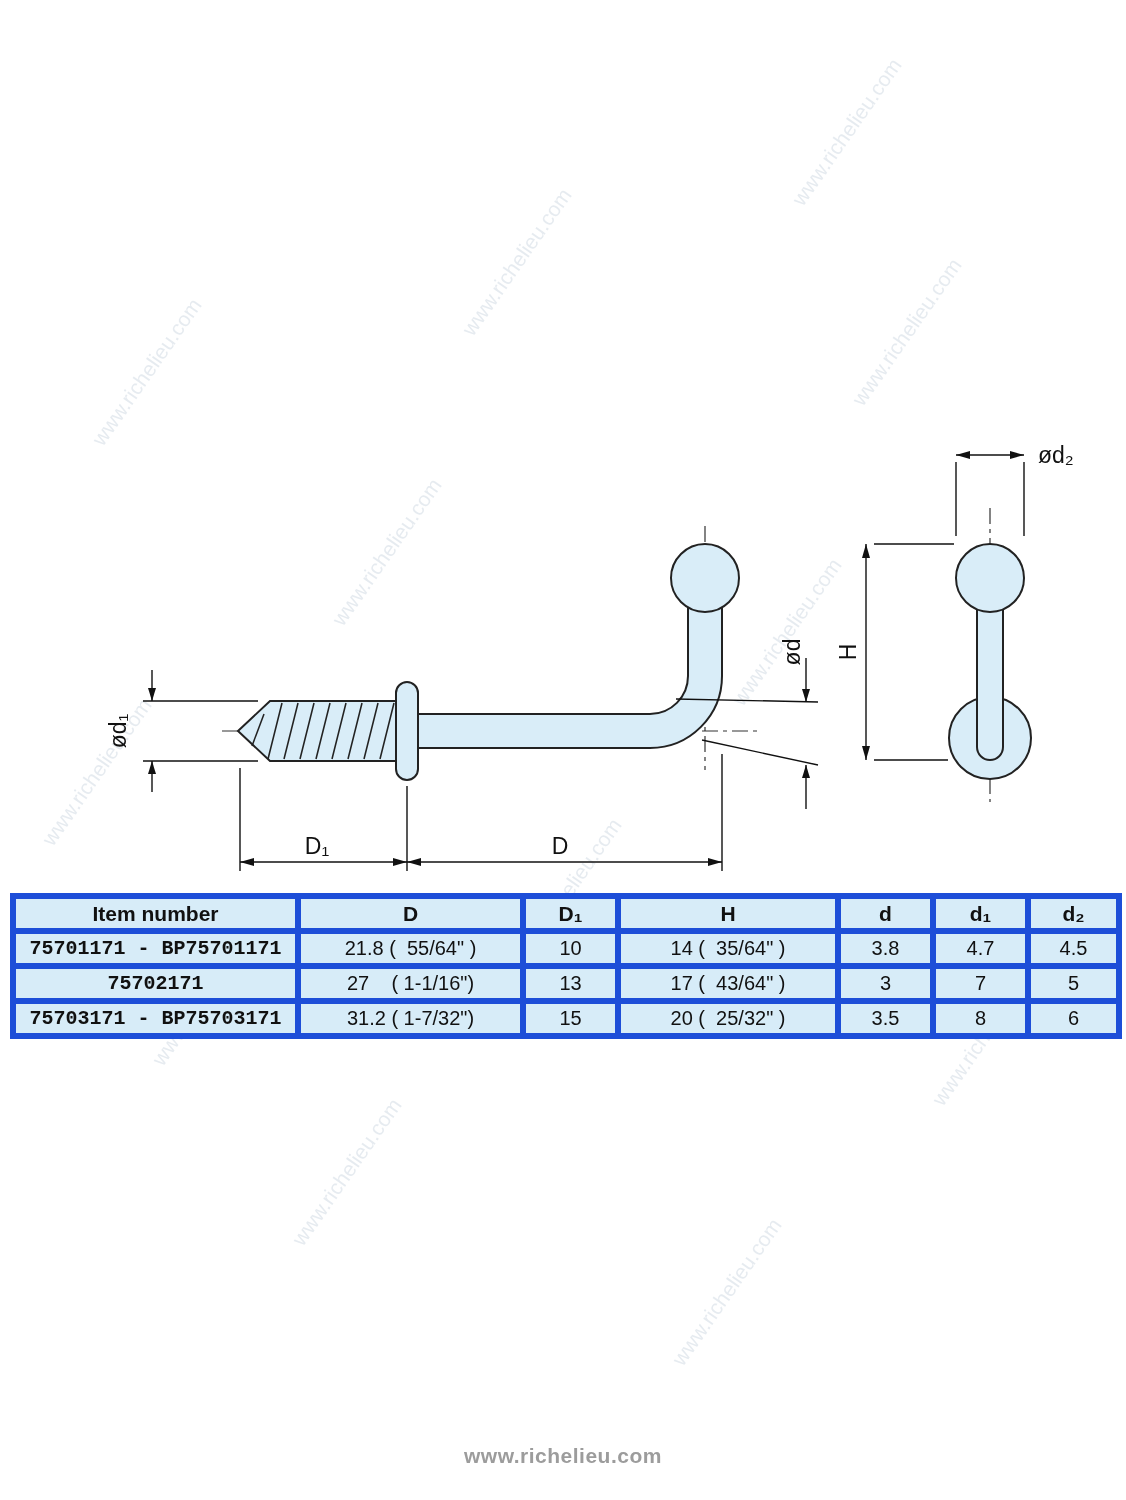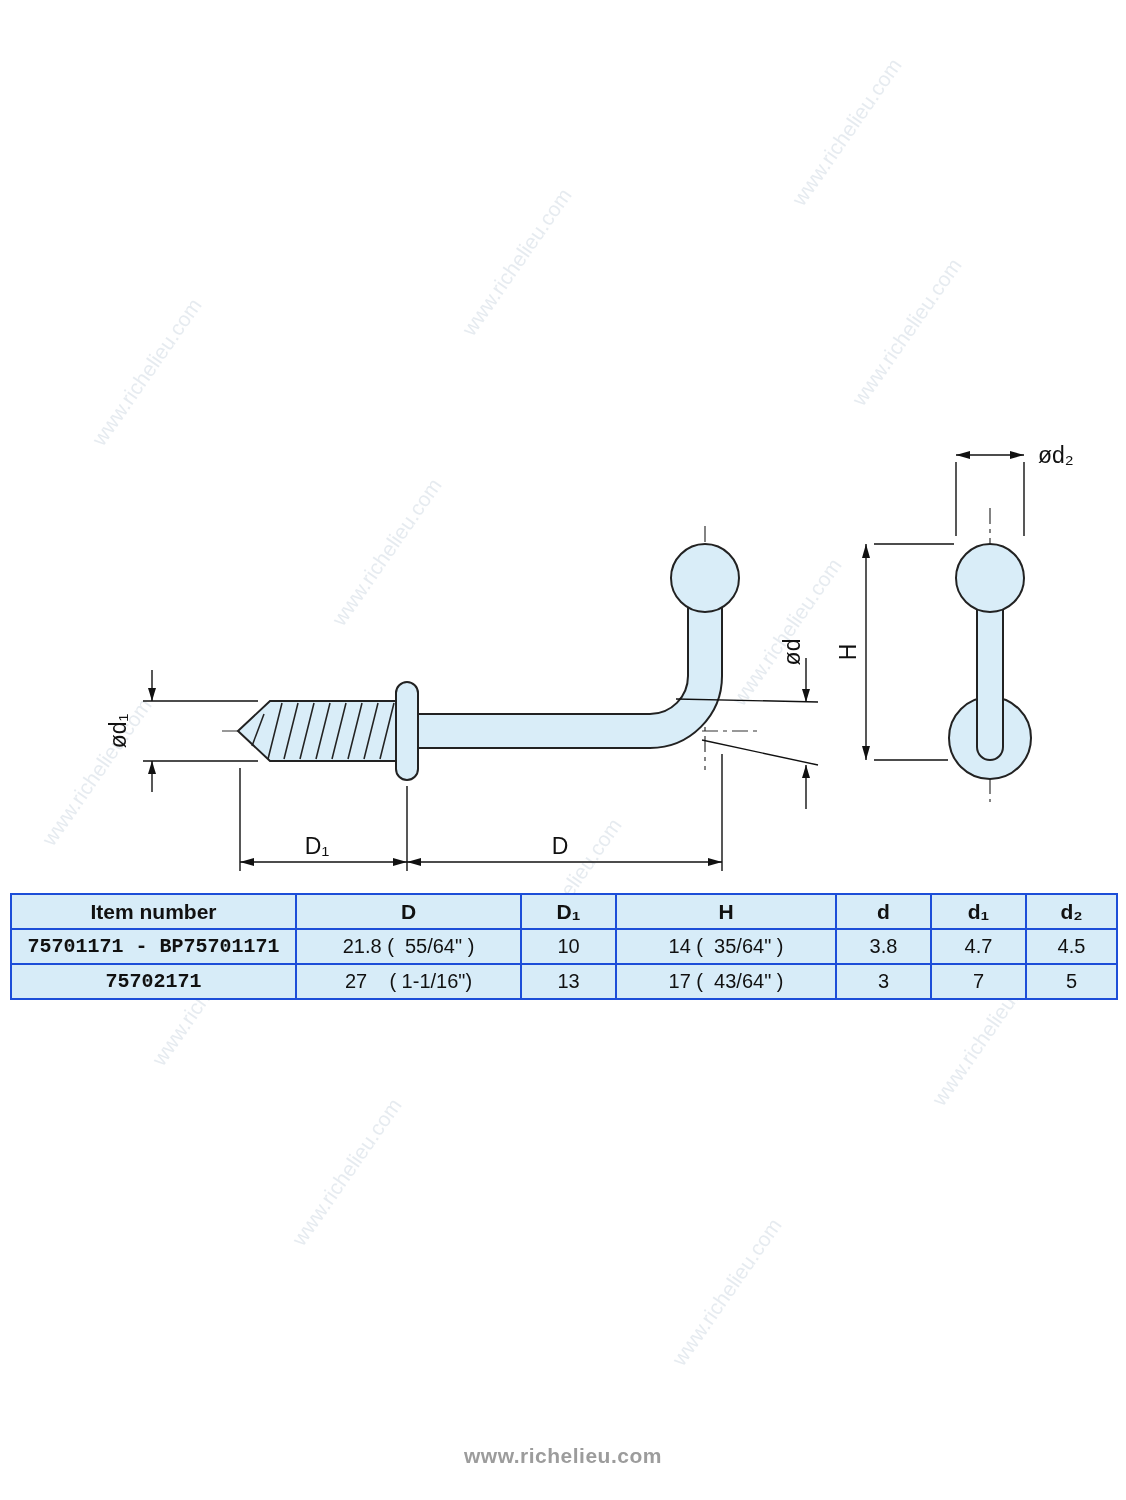--- a/index.html
+++ b/index.html
@@ -13,21 +13,21 @@
     color:rgba(140,166,186,0.22); font-size:21px; white-space:nowrap;
     pointer-events:none; user-select:none;
   }
   svg.drawing { position:absolute; left:0; top:430px; }
   svg text { font-family:"Liberation Sans", sans-serif; }
   table.dims {
     position:absolute; left:10px; top:893px; width:1106px;
     border-collapse:collapse; background:#d7ecf8; table-layout:fixed;
   }
   .dims th, .dims td {
-    border:2px solid #1d4ed8; text-align:center; vertical-align:middle;
+    border:6px solid #1d4ed8; text-align:center; vertical-align:middle;
     font-size:20px; height:35px; padding:0 4px; white-space:pre; overflow:hidden;
   }
   .dims th { font-weight:bold; font-size:21px; background:#d7ecf8; }
   .dims td.item { font-weight:bold;font-family:Liberation Mono, monospace; }
   .footer {
     position:absolute; left:0; right:0; top:1444px; text-align:center;
     color:#9c9c9c; font-weight:bold; font-size:21px; letter-spacing:0.5px;
   }
 </style>
 </head>
@@ -166,16 +166,25 @@
     </tr>
     <tr>
       <td class="item">75702171</td>
       <td>27    ( 1-1/16")</td>
       <td>13</td>
       <td>17 (  43/64" )</td>
       <td>3</td>
       <td>7</td>
       <td>5</td>
     </tr>
+    <tr>
+      <td class="item">75703171 - BP75703171</td>
+      <td>31.2 ( 1-7/32")</td>
+      <td>15</td>
+      <td>20 (  25/32" )</td>
+      <td>3.5</td>
+      <td>8</td>
+      <td>6</td>
+    </tr>
   </tbody>
 </table>
 
 <div class="footer">www.richelieu.com</div>
 
 </body></html>

